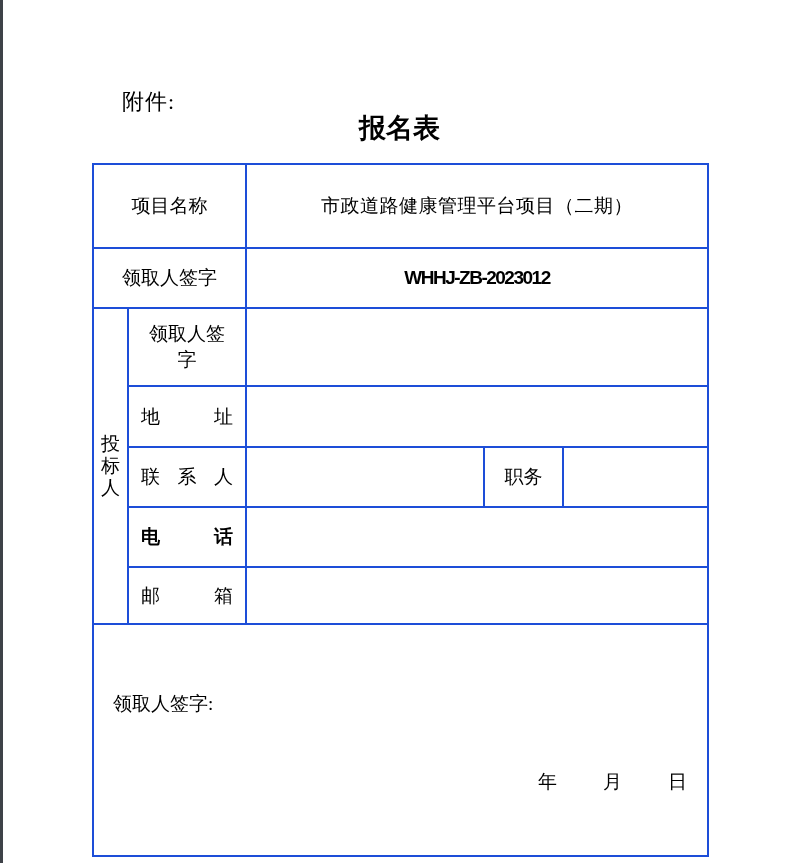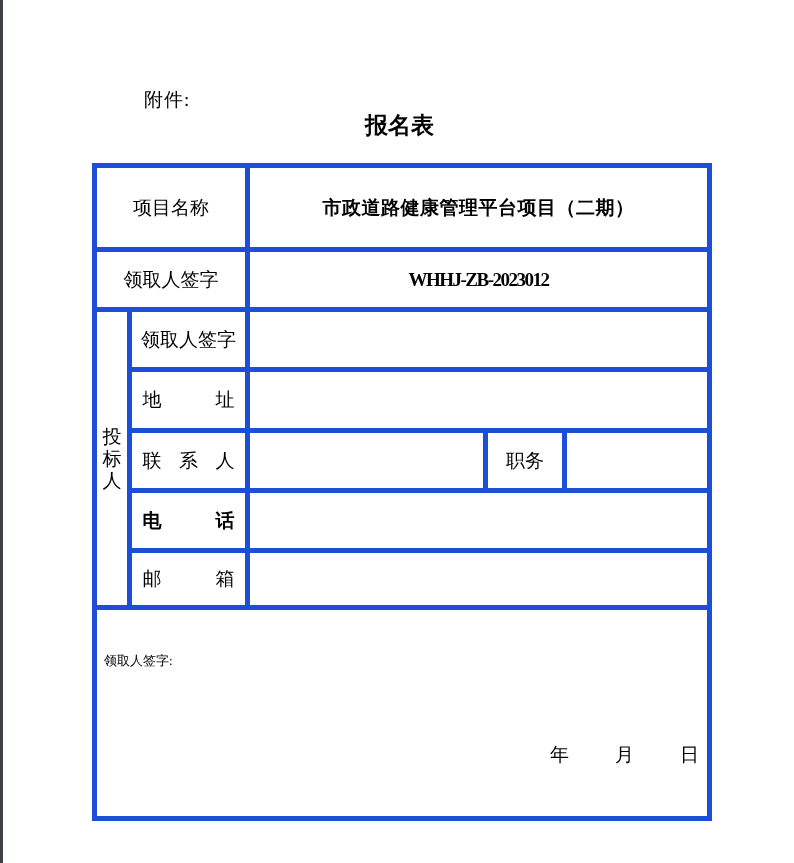--- a/index.html
+++ b/index.html
@@ -17,63 +17,62 @@
   }
   .edge-strip {
     position: absolute;
     left: 0; top: 0;
     width: 3px; height: 863px;
     background: #3e4248;
   }
   .attachment {
     position: absolute;
     left: 122px; top: 87px;
-    font-size: 19px;
+    font-size: 22px;
     letter-spacing: 1px;
-    margin-left: 22px;
   }
   .doc-title {
     position: absolute;
     left: 92px; top: 110px;
     width: 615px;
     text-align: center;
-    font-size: 23px;
+    font-size: 27px;
     font-weight: bold;
   }
   table.form {
     position: absolute;
     left: 92px; top: 163px;
     width: 615px;
     border-collapse: collapse;
     table-layout: fixed;
     border: 2px solid #000000;
   }
   table.form td {
-    border: 5px solid #1d4ed8;
-    padding: 0;
+    border: 2px solid #1d4ed8;
+    padding: 12px;
     font-size: 19px;
     text-align: center;
     vertical-align: middle;
     overflow: hidden;
   }
   .r1 { height: 84px; }
   .r2 { height: 60px; }
   .r3 { height: 60px; }
   .r4 { height: 61px; margin-left: 18px; }
   .r5 { height: 60px; margin-top: 36px; }
   .r6 { height: 60px; font-weight: bold; }
   .r7 { height: 57px; }
   .r8 { height: 208px; }
   .value-bold {
-    font-weight: bold;
+    font-weight: normal;
     font-size: 19px;
     letter-spacing: 0.5px;
   }
   .proj-num {
-    font-family: Liberation Serif, serif;
+    font-family: Liberation Sans, sans-serif;
     font-weight: bold;
     font-size: 19px;
     letter-spacing: -1.5px;
   }
   .spread {
     display: inline-block;
     width: 92px;
     text-align: justify;
     text-align-last: justify;
   }
@@ -89,22 +88,22 @@
     text-align: left;
     vertical-align: top;
   }
   .sig-inner {
     position: relative;
     height: 206px;
     width: 100%;
   }
   .sig-label {
     position: absolute;
-    left: 7px; top: 42px;
-    font-size: 13px;
+    left: 7px; top: 54px;
+    font-size: 19px;
   }
   .date-line {
     position: absolute;
     top: 132px; right: 8px;
     display: flex;
     gap: 46px;
     font-size: 19px;
   }
 </style>
 </head>

